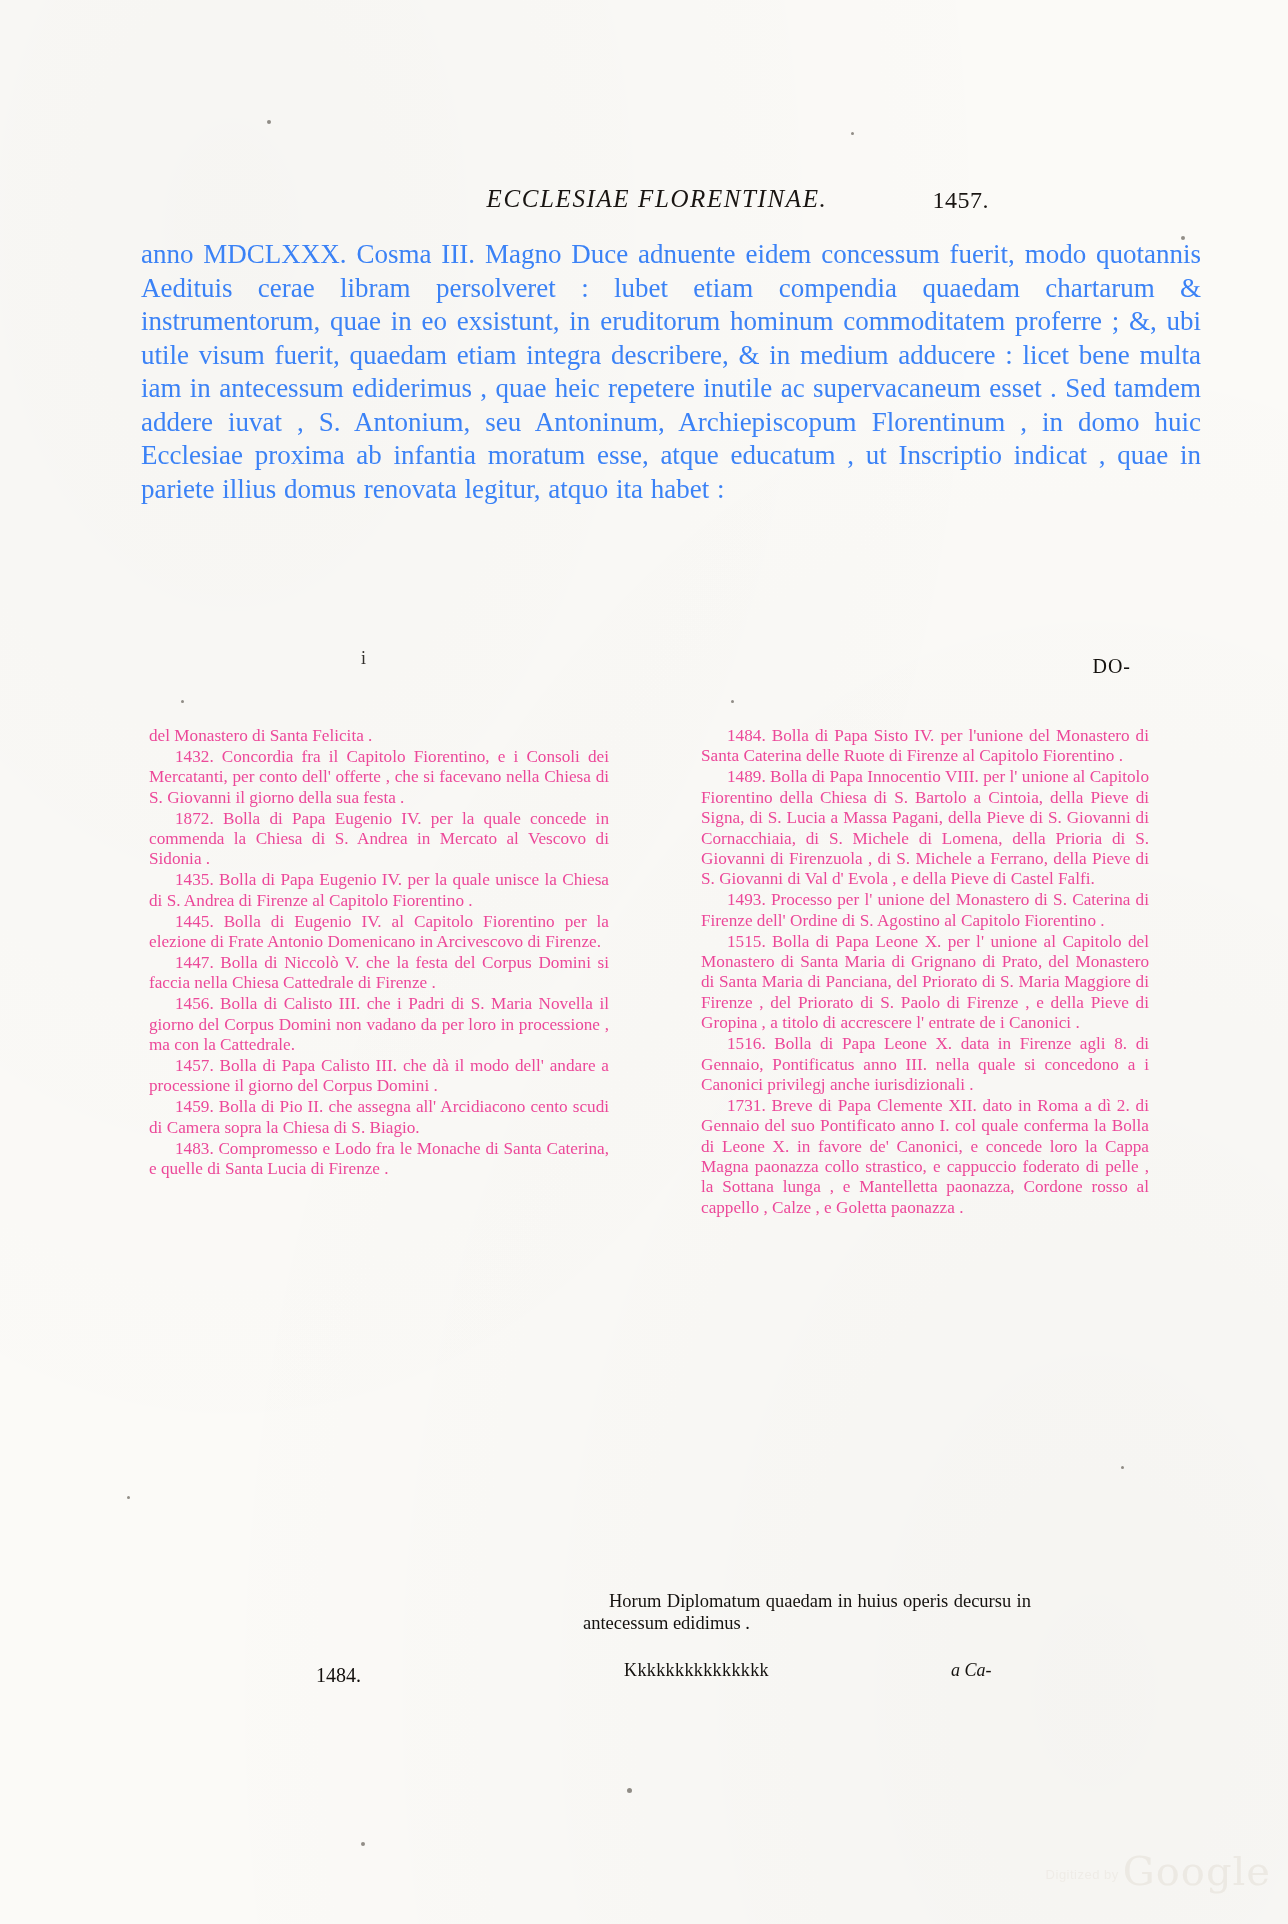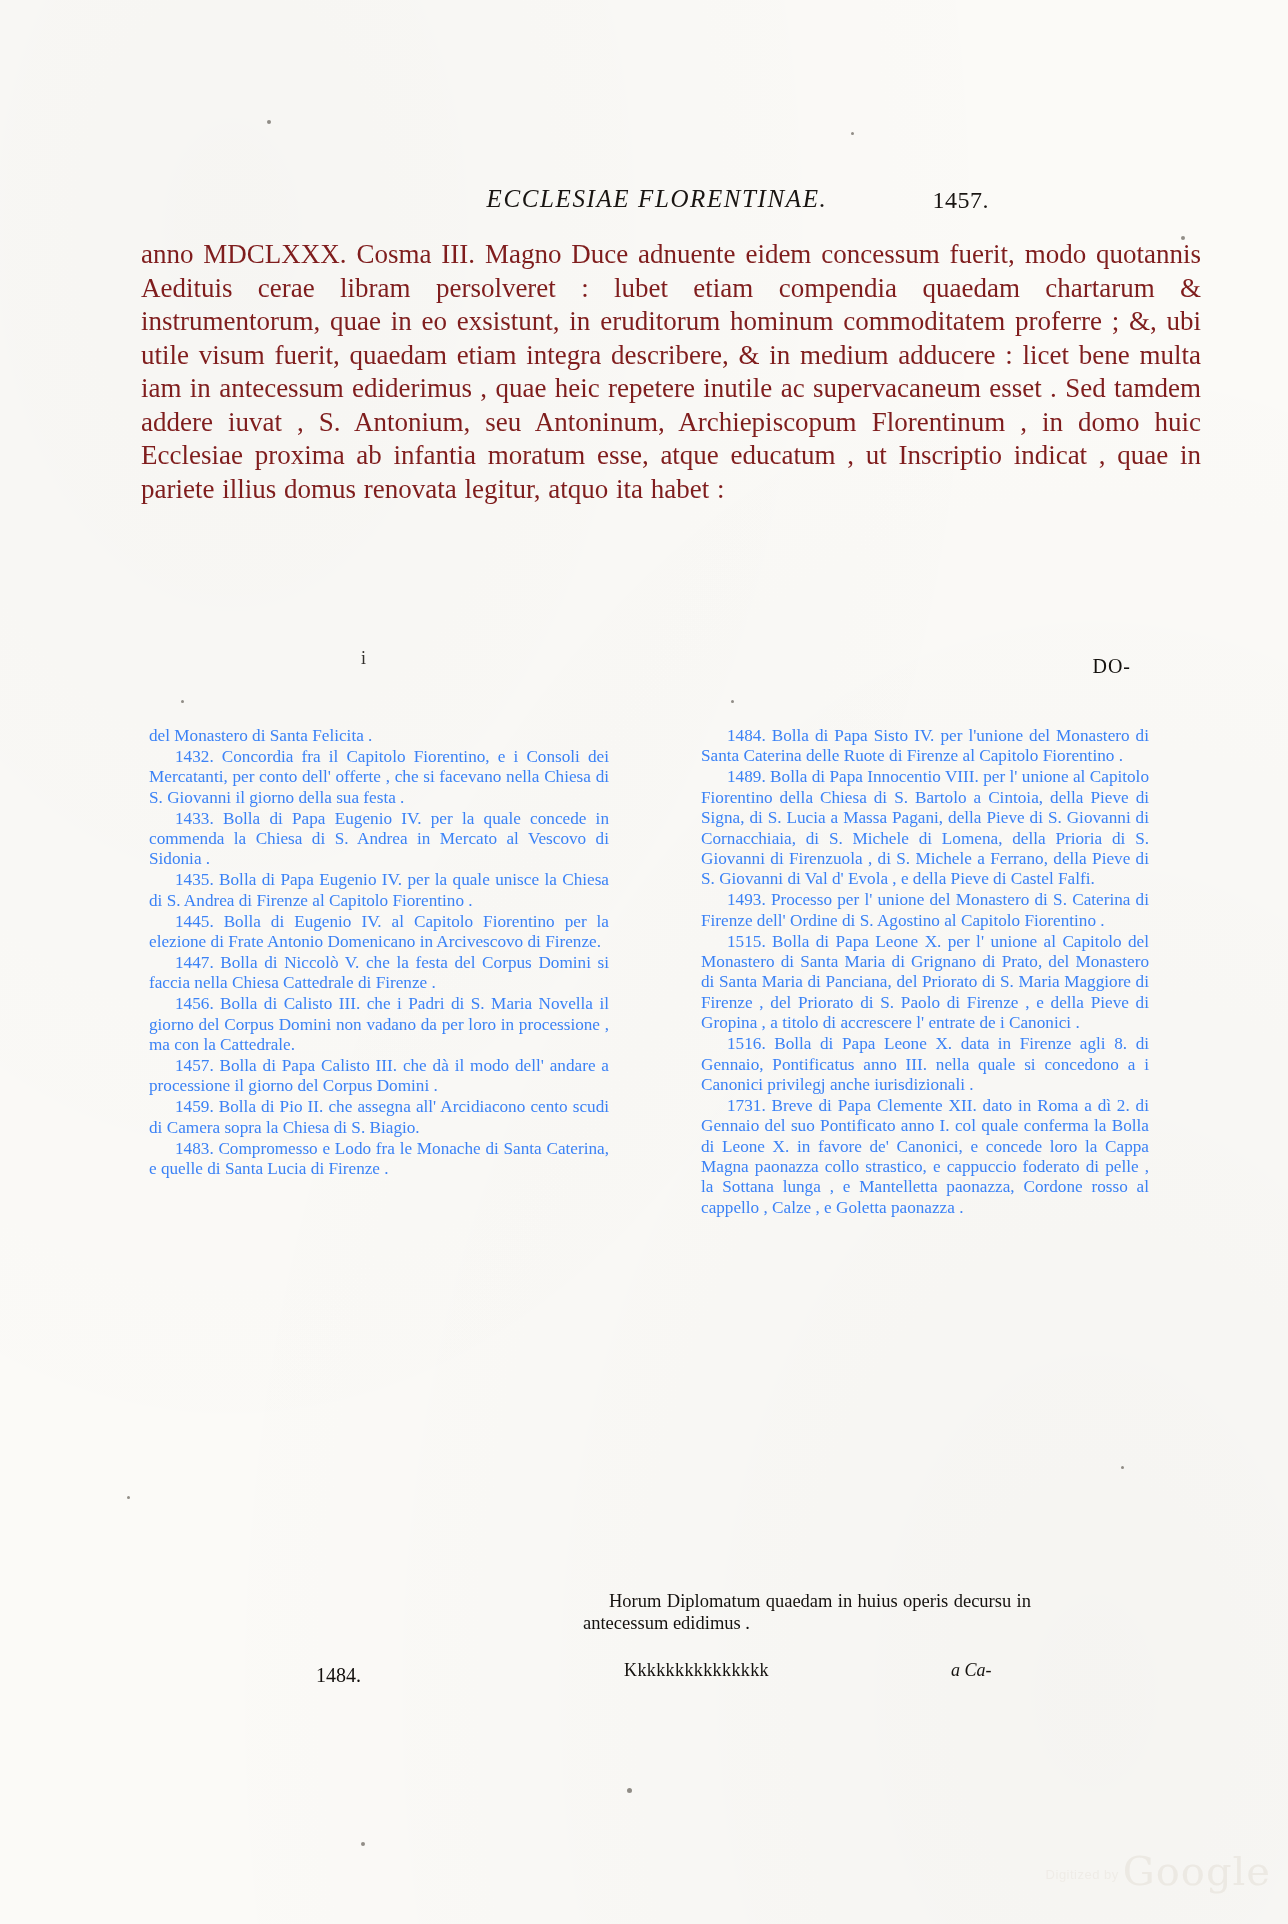--- a/index.html
+++ b/index.html
@@ -68,21 +68,21 @@
   
   .mainpara {
     position: absolute;
     left: 110px;
     top: 238px;
     width: 1060px;
     font-size: 27px;
     line-height: 33.5px;
     text-align: justify;
     text-justify: inter-word;
-    color: #7f1d1d;
+    color: #3b82f6;
     word-spacing: 1px;
   }
 
   .do-catch {
     position: absolute;
     right: 188px;
     top: 655px;
     font-size: 20px;
     letter-spacing: 1px;
   }
@@ -102,21 +102,21 @@
     width: 1046px;
     height: 930px;
   }
   .col {
     position: absolute;
     top: 0;
     width: 460px;
     font-size: 17.2px;
     line-height: 20.4px;
     text-align: justify;
-    color: #3b82f6;
+    color: #ec4899;
   }
   .col.left  { left: 0px; }
   .col.right { left: 552px; width: 448px; }
 
   .entry {
     margin: 0 0 0.5px 0;
     text-indent: 26px;
   }
   .entry.noindent { text-indent: 0; }
   .catch-1484 {
@@ -193,21 +193,21 @@
 
   <div class="mainpara">anno MDCLXXX. Cosma III. Magno Duce adnuente eidem concessum fuerit, modo quotannis Aedituis cerae libram persolveret : lubet etiam compendia quaedam chartarum &amp; instrumentorum, quae in eo exsistunt, in eruditorum hominum commoditatem proferre ; &amp;, ubi utile visum fuerit, quaedam etiam integra describere, &amp; in medium adducere : licet bene multa iam in antecessum ediderimus , quae heic repetere inutile ac supervacaneum esset . Sed tamdem addere iuvat , S. Antonium, seu Antoninum, Archiepiscopum Florentinum , in domo huic Ecclesiae proxima ab infantia moratum esse, atque educatum , ut Inscriptio indicat , quae in pariete illius domus renovata legitur, atquo ita habet :</div>
   <div class="mid-mark">i</div>
   <div class="do-catch">DO-</div>
 
   <div class="cols">
 
     <div class="col left">
       <p class="entry noindent">del Monastero di Santa Felicita .</p>
       <p class="entry">1432. Concordia fra il Capitolo Fiorentino, e i Consoli dei Mercatanti, per conto dell' offerte , che si facevano nella Chiesa di S. Giovanni il giorno della sua festa .</p>
-      <p class="entry">1433. Bolla di Papa Eugenio IV. per la quale concede in commenda la Chiesa di S. Andrea in Mercato al Vescovo di Sidonia .</p>
+      <p class="entry">1872. Bolla di Papa Eugenio IV. per la quale concede in commenda la Chiesa di S. Andrea in Mercato al Vescovo di Sidonia .</p>
       <p class="entry">1435. Bolla di Papa Eugenio IV. per la quale unisce la Chiesa di S. Andrea di Firenze al Capitolo Fiorentino .</p>
       <p class="entry">1445. Bolla di Eugenio IV. al Capitolo Fiorentino per la elezione di Frate Antonio Domenicano in Arcivescovo di Firenze.</p>
       <p class="entry">1447. Bolla di Niccolò V. che la festa del Corpus Domini si faccia nella Chiesa Cattedrale di Firenze .</p>
       <p class="entry">1456. Bolla di Calisto III. che i Padri di S. Maria Novella il giorno del Corpus Domini non vadano da per loro in processione , ma con la Cattedrale.</p>
       <p class="entry">1457. Bolla di Papa Calisto III. che dà il modo dell' andare a processione il giorno del Corpus Domini .</p>
       <p class="entry">1459. Bolla di Pio II. che assegna all' Arcidiacono cento scudi di Camera sopra la Chiesa di S. Biagio.</p>
       <p class="entry">1483. Compromesso e Lodo fra le Monache di Santa Caterina, e quelle di Santa Lucia di Firenze .</p>
     </div>
 
     <div class="col right">

